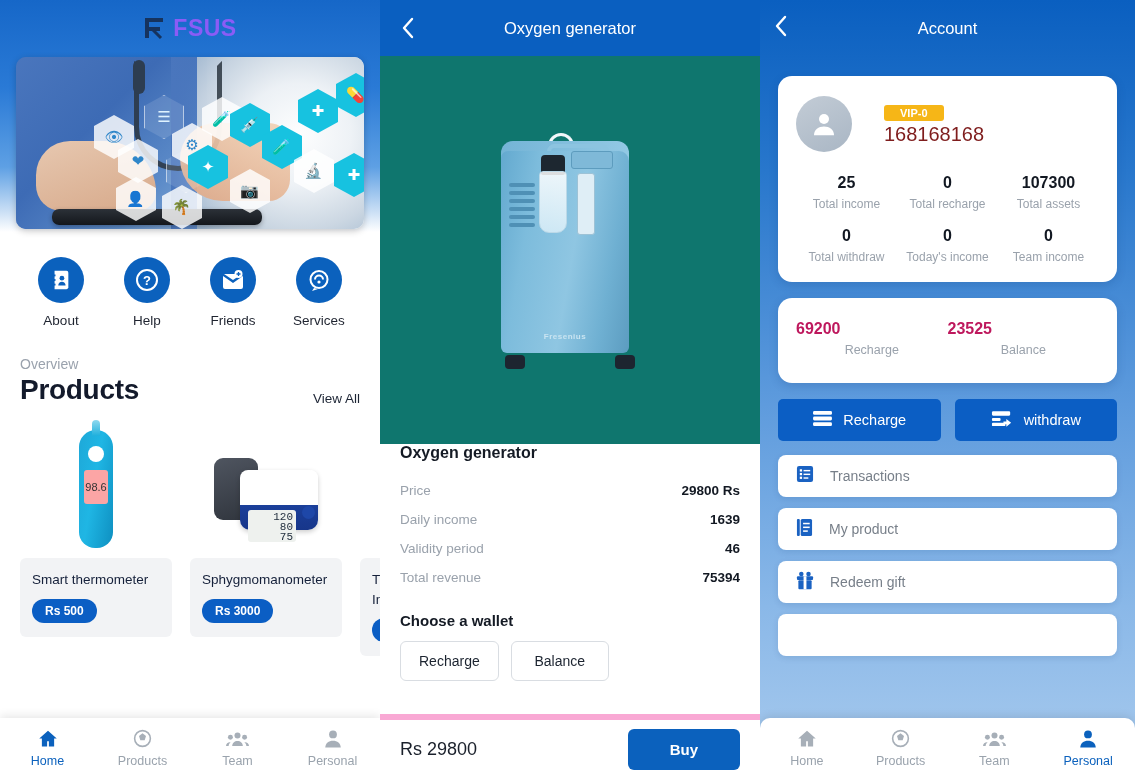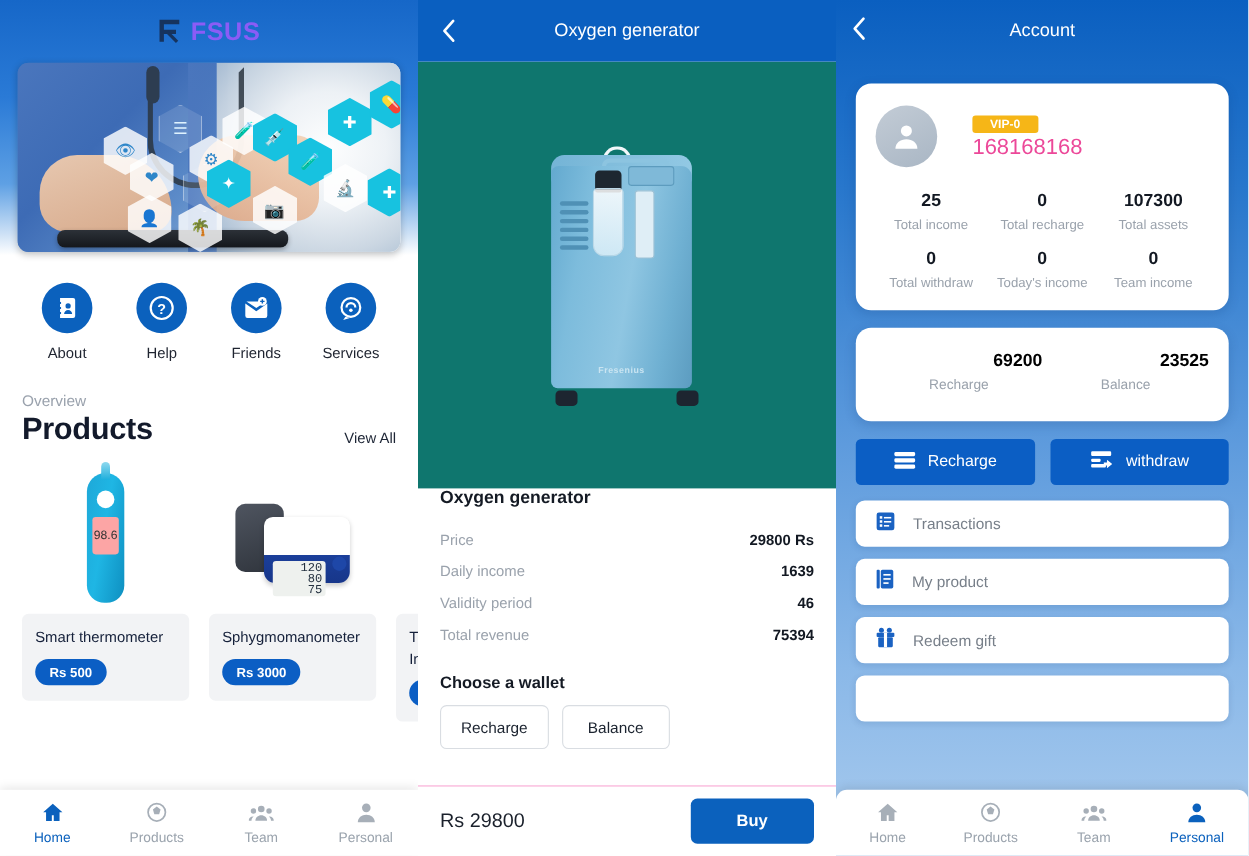--- a/index.html
+++ b/index.html
@@ -116,45 +116,45 @@
 
   .detail-info { padding: 0 20px; }
   .detail-name { font-size:16px; font-weight:bold; color:#141a24; margin-bottom: 14px; }
   .spec-row { display:flex; justify-content:space-between; align-items:center; padding: 7px 0; gap: 28px; }
   .spec-k { font-size:13.5px; color:#9aa2ac; }
   .spec-v { font-size:13.5px; color:#121822; font-weight:bold; }
   .wallet-title { font-size:15px; font-weight:bold; color:#141a24; margin: 20px 0 12px 0; }
   .wallet-row { display:flex; gap:12px; }
   .wallet-btn { min-width:98px; padding:11px 18px; border:1px solid #d9dde2; border-radius:6px; background:#fff;
       font-size:14px; color:#1c2430; cursor:pointer; text-align:center;}
-  .buy-bar { position:absolute; left:0; bottom:0; width:100%; height:64px; background:#fff; border-top:1px solid #f9a8d4;
+  .buy-bar { position:absolute; left:0; bottom:0; width:100%; height:64px; background:#fff; border-top:6px solid #f9a8d4;
       display:flex; align-items:center; justify-content:space-between; padding: 0 20px; }
   .buy-price { font-size:18px; color:#1a202b; }
   .buy-btn { background:#0b61bd; color:#fff; border:0; border-radius:6px; padding:12px 42px; font-size:15px; font-weight:bold; cursor:pointer;}
 
   
   .panel-account { width:375px; height:778px; position:relative; overflow:hidden;
       background: linear-gradient(180deg,#0a5fc0 0%, #2877cc 22%, #5e9bdd 52%, #8ab8e8 78%, #a9cbee 100%); }
   .acc-bar { height:56px; display:flex; align-items:center; padding:0 14px; position:relative; }
   .acc-bar .title { position:absolute; left:0; right:0; text-align:center; color:#ffffff; font-size:16.5px; }
   .acc-card { margin: 20px 18px 0 18px; background:#fff; border-radius:14px; padding: 20px 18px 18px 18px;
       box-shadow:0 3px 10px rgba(10,50,110,.18); }
   .acc-id-row { display:flex; align-items:center; gap:32px; }
   .avatar { width:56px; height:56px; border-radius:50%; background:linear-gradient(150deg,#c3ccd6,#a9b6c4);
       display:flex; align-items:center; justify-content:center; }
   .vip-pill { display:inline-block; background:#f6b617; color:#fff; font-size:11px; font-weight:bold;
       padding:2px 16px; border-radius:3px; }
-  .acc-num { font-size:20px; color:#ec4899; margin-top:2px; }
+  .acc-num { font-size:20px; color:#7f1d1d; margin-top:2px; }
   .stat-grid { display:grid; grid-template-columns:repeat(3,1fr); row-gap:16px; margin-top:22px; }
   .stat { text-align:center; }
   .stat-v { font-size:16px; font-weight:bold; color:#121822; }
   .stat-k { font-size:12px; color:#9aa2ac; margin-top:5px; }
   .bal-card { margin: 16px 18px 0 18px; background:#fff; border-radius:14px; padding: 22px 18px 26px 18px;
       box-shadow:0 3px 10px rgba(10,50,110,.18); display:grid; grid-template-columns:1fr 1fr; }
-  .bal-v { font-size:16px; font-weight:bold; color:#000000; text-align:right; }
+  .bal-v { font-size:16px; font-weight:bold; color:#be185d; text-align:left; }
   .bal-k { font-size:12.5px; color:#9aa2ac; text-align:center; margin-top:5px; }
   .act-row { display:flex; gap:14px; margin: 16px 18px 0 18px; }
   .act-btn { flex:1; background:#0b5ec4; color:#fff; border:0; border-radius:5px; height:42px;
       display:flex; align-items:center; justify-content:center; gap:10px; font-size:14.5px; cursor:pointer; }
   .menu-list { margin: 14px 18px 0 18px; display:flex; flex-direction:column; gap:11px; }
   .menu-item { background:#fff; border-radius:8px; height:42px; display:flex; align-items:center; gap:16px;
       padding: 0 18px; box-shadow:0 2px 6px rgba(10,50,110,.12); cursor:pointer;}
   .menu-lbl { font-size:14px; color:#777f89; }
   .acc-tabbar { position:absolute; left:0; bottom:0; width:100%; height:60px; background:#fff;
       box-shadow:0 -2px 9px rgba(0,0,0,.10); display:flex; align-items:center; border-radius:10px 10px 0 0;}

